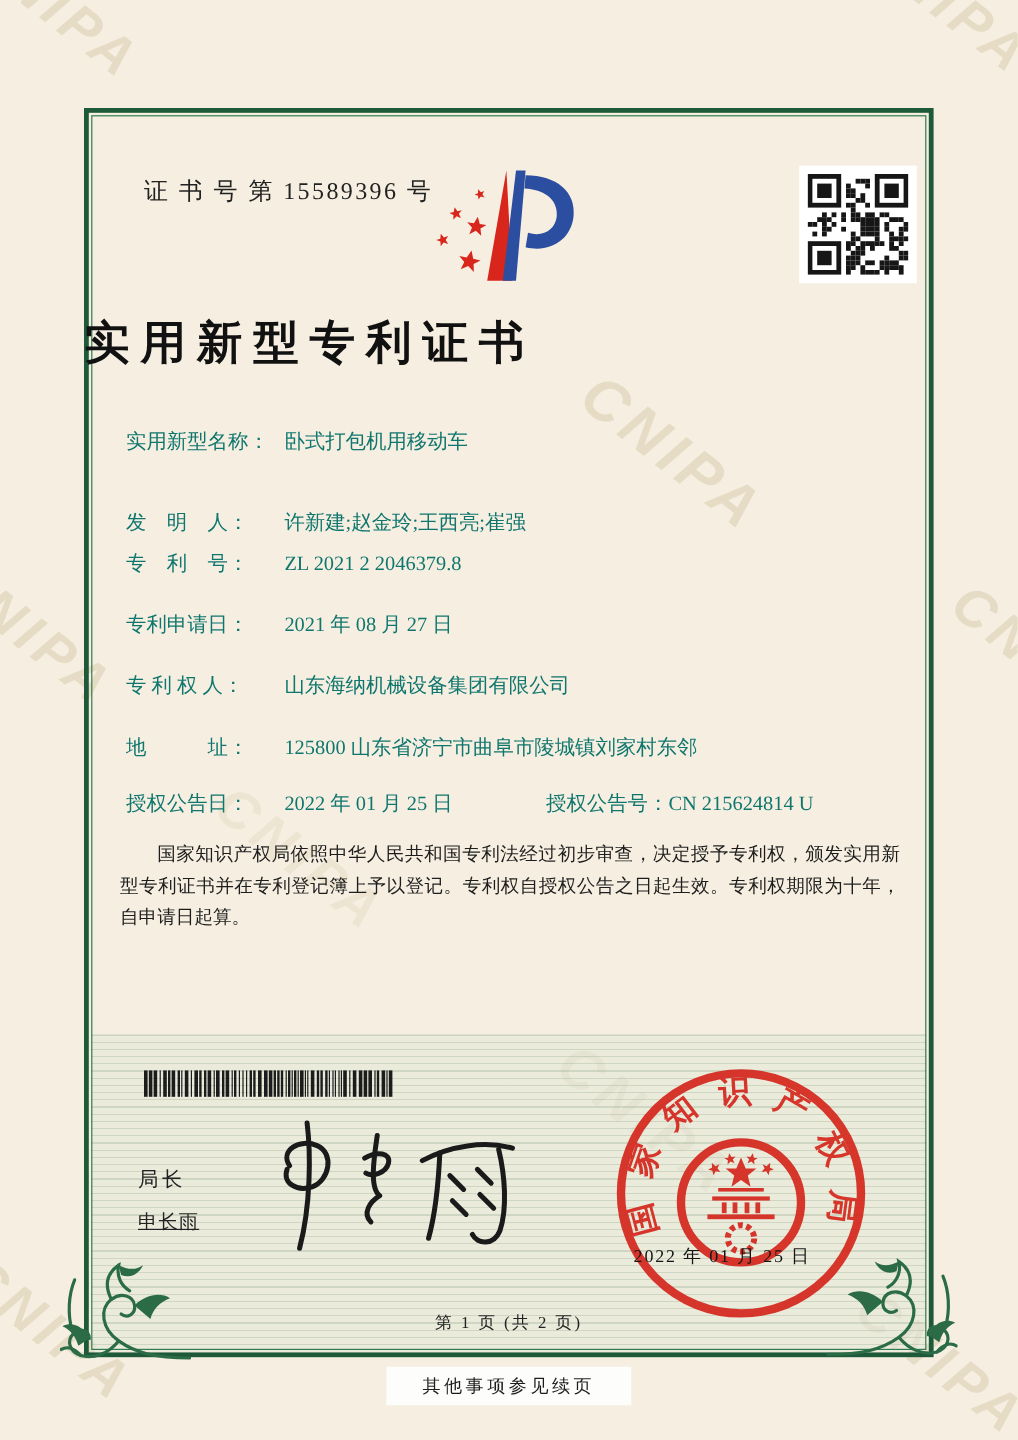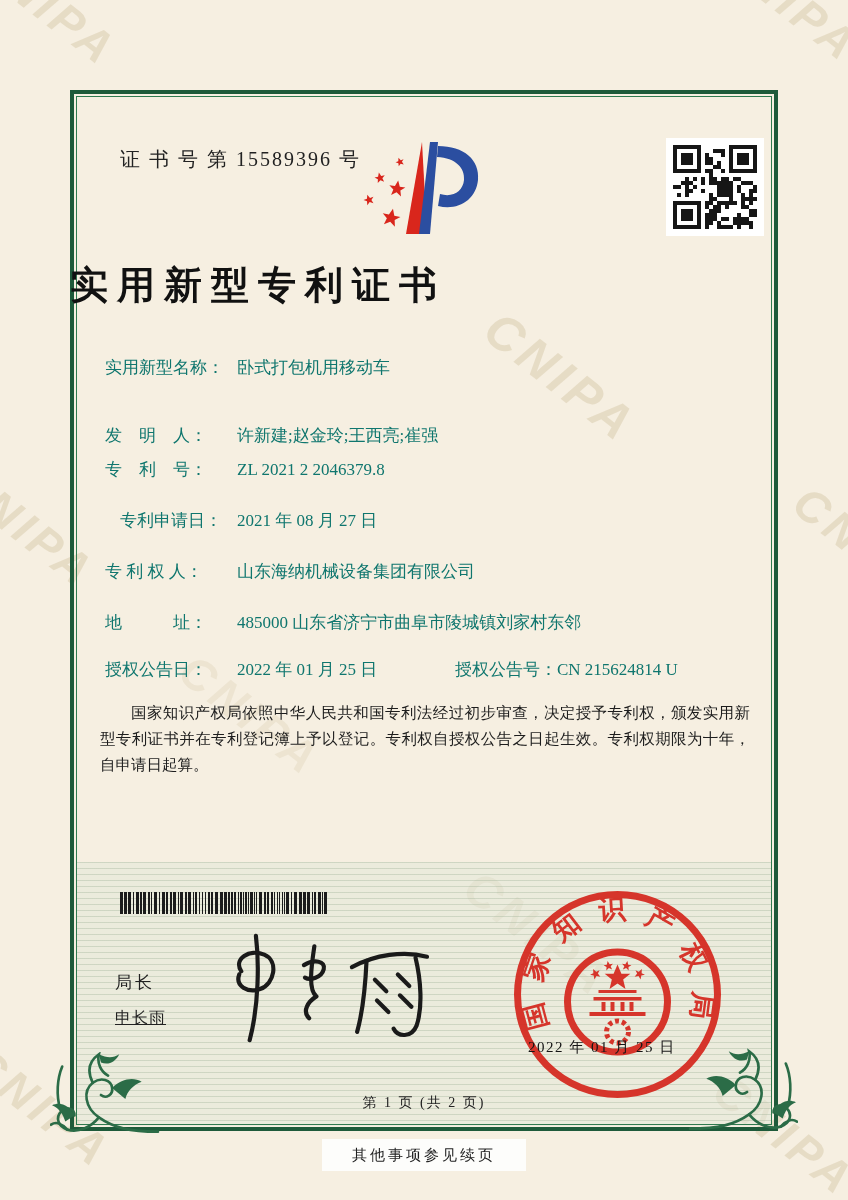--- a/index.html
+++ b/index.html
@@ -45,21 +45,21 @@
   .qr-panel{position:absolute;z-index:3;left:666px;top:138px;width:98px;height:98px;background:#fff;}
   .qr-panel svg{position:absolute;left:7px;top:7px;}
   .doc-title{
     position:absolute;z-index:3;left:70px;top:260px;width:708px;text-align:left;
     font-size:38px;font-weight:bold;letter-spacing:9px;color:#111;
   }
   
   .field-row{position:absolute;z-index:3;left:105px;font-size:17px;white-space:nowrap;color:#0f766e;}
   .field-row .lbl{display:inline-block;width:132px;}
   .field-row .second{position:absolute;left:350px;white-space:nowrap;}
-  .r0{top:356px;}.r1{top:424px;}.r2{top:458px;}.r3{top:509px;text-align:center;}
+  .r0{top:356px;}.r1{top:424px;}.r2{top:458px;}.r3{top:509px;}
   .r4{top:560px;}.r5{top:611px;}.r6{top:658px;}
   
   .paras{position:absolute;z-index:3;left:100px;top:700px;width:650px;
     font-size:15.5px;line-height:26px;text-align:justify;color:#1d1d1d;}
   .paras p{margin:0;text-indent:2em;}
   
   .barcode{position:absolute;z-index:3;left:120px;top:892px;width:212px;height:22px;}
   .barcode i{position:absolute;top:0;bottom:0;background:#1c1c1c;}
   .signer-title{position:absolute;z-index:3;left:115px;top:971px;font-size:17px;letter-spacing:3px;}
   .signer-name{position:absolute;z-index:3;left:115px;top:1008px;font-size:16px;letter-spacing:1px;text-decoration:underline;}
@@ -292,21 +292,21 @@
 <div class="field-row r2">
   <span class="lbl">专　利　号：</span><span class="val">ZL 2021 2 2046379.8</span>
 </div>
 <div class="field-row r3">
   <span class="lbl">专利申请日：</span><span class="val">2021 年 08 月 27 日</span>
 </div>
 <div class="field-row r4">
   <span class="lbl">专 利 权 人：</span><span class="val">山东海纳机械设备集团有限公司</span>
 </div>
 <div class="field-row r5">
-  <span class="lbl">地　　　址：</span><span class="val">485000  山东省济宁市曲阜市陵城镇刘家村东邻</span>
+  <span class="lbl">地　　　址：</span><span class="val">125800  山东省济宁市曲阜市陵城镇刘家村东邻</span>
 </div>
 <div class="field-row r6">
   <span class="lbl">授权公告日：</span><span class="val">2022 年 01 月 25 日</span>
   <span class="second">
     <span>授权公告号：</span><span>CN 215624814 U</span>
   </span>
 </div>
 
 <div class="paras">
   <p>国家知识产权局依照中华人民共和国专利法经过初步审查，决定授予专利权，颁发实用新型专利证书并在专利登记簿上予以登记。专利权自授权公告之日起生效。专利权期限为十年，自申请日起算。</p>

